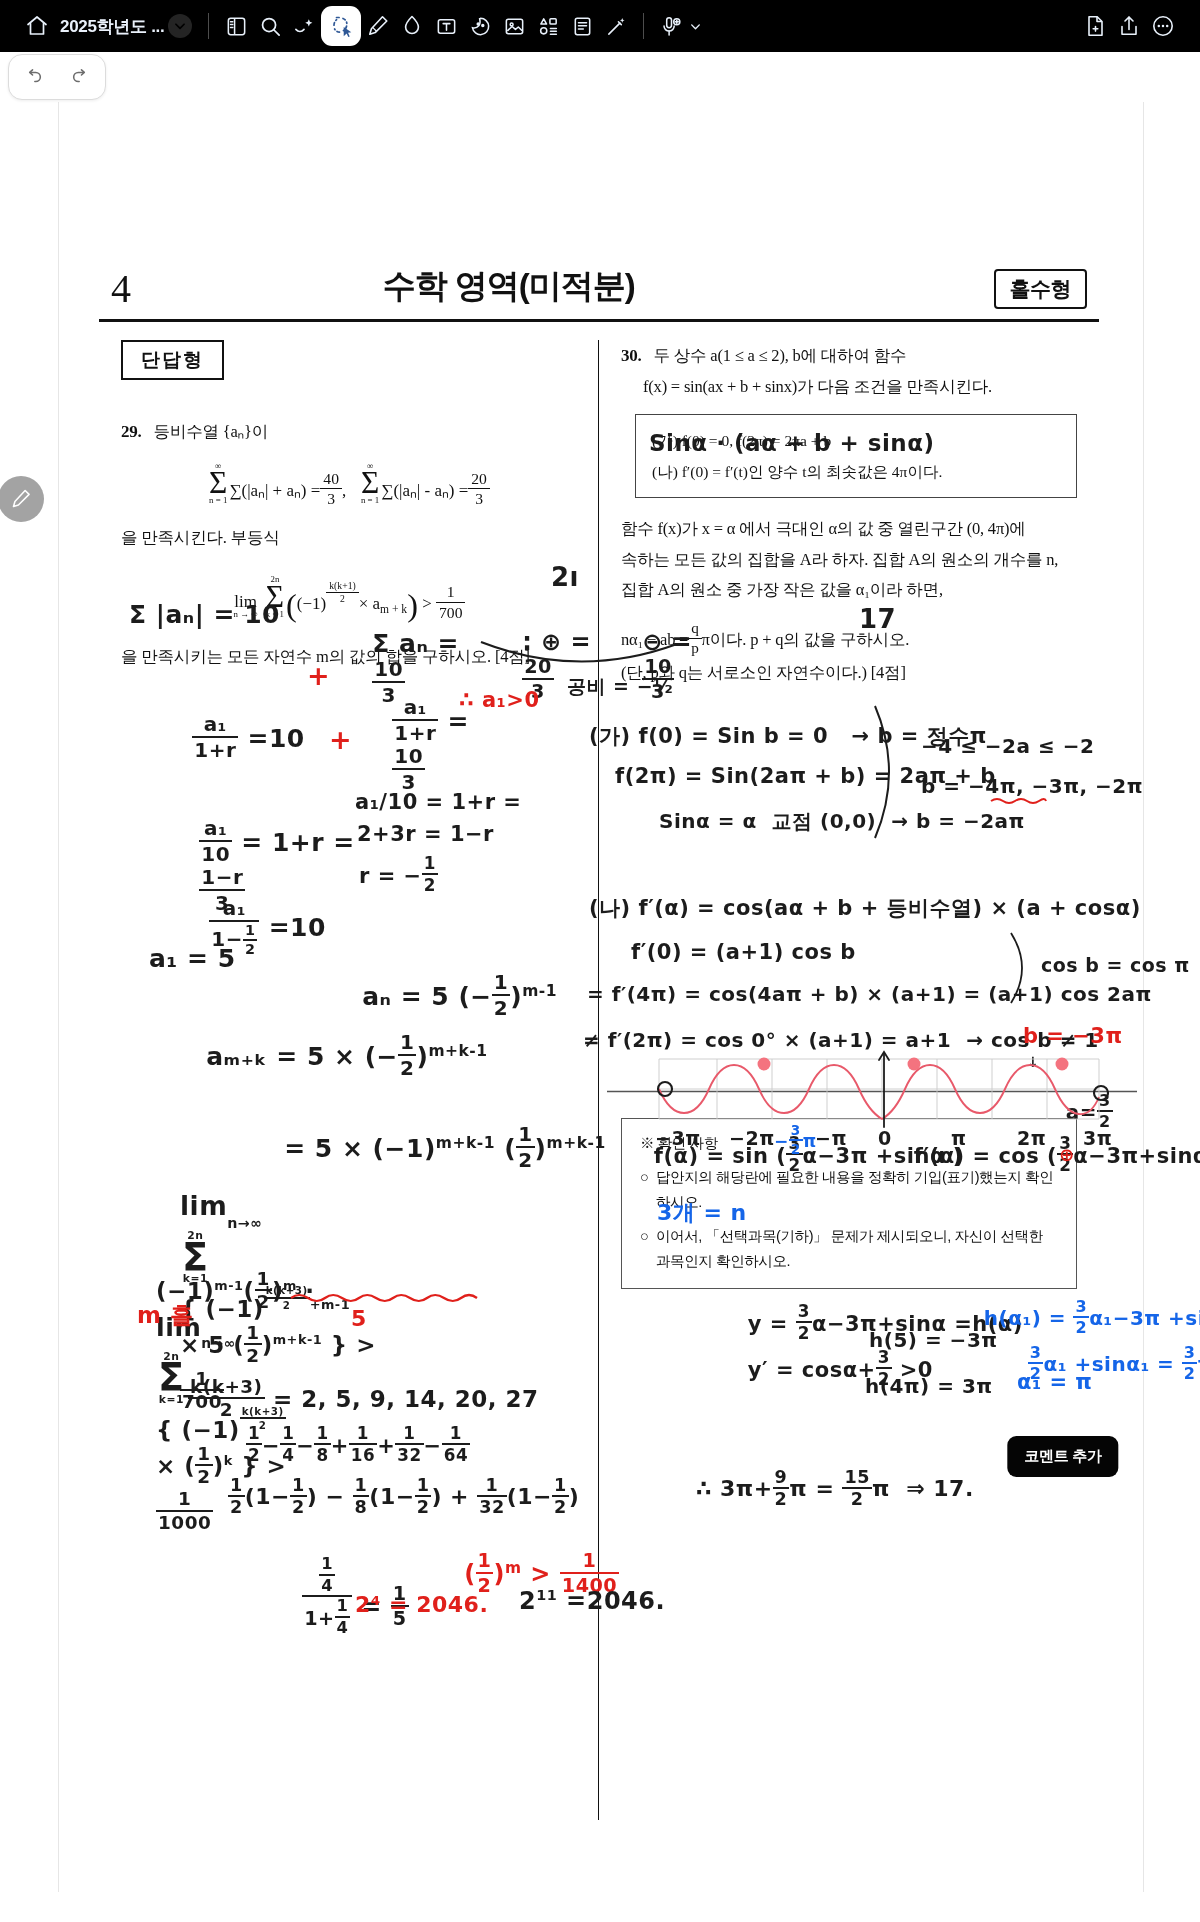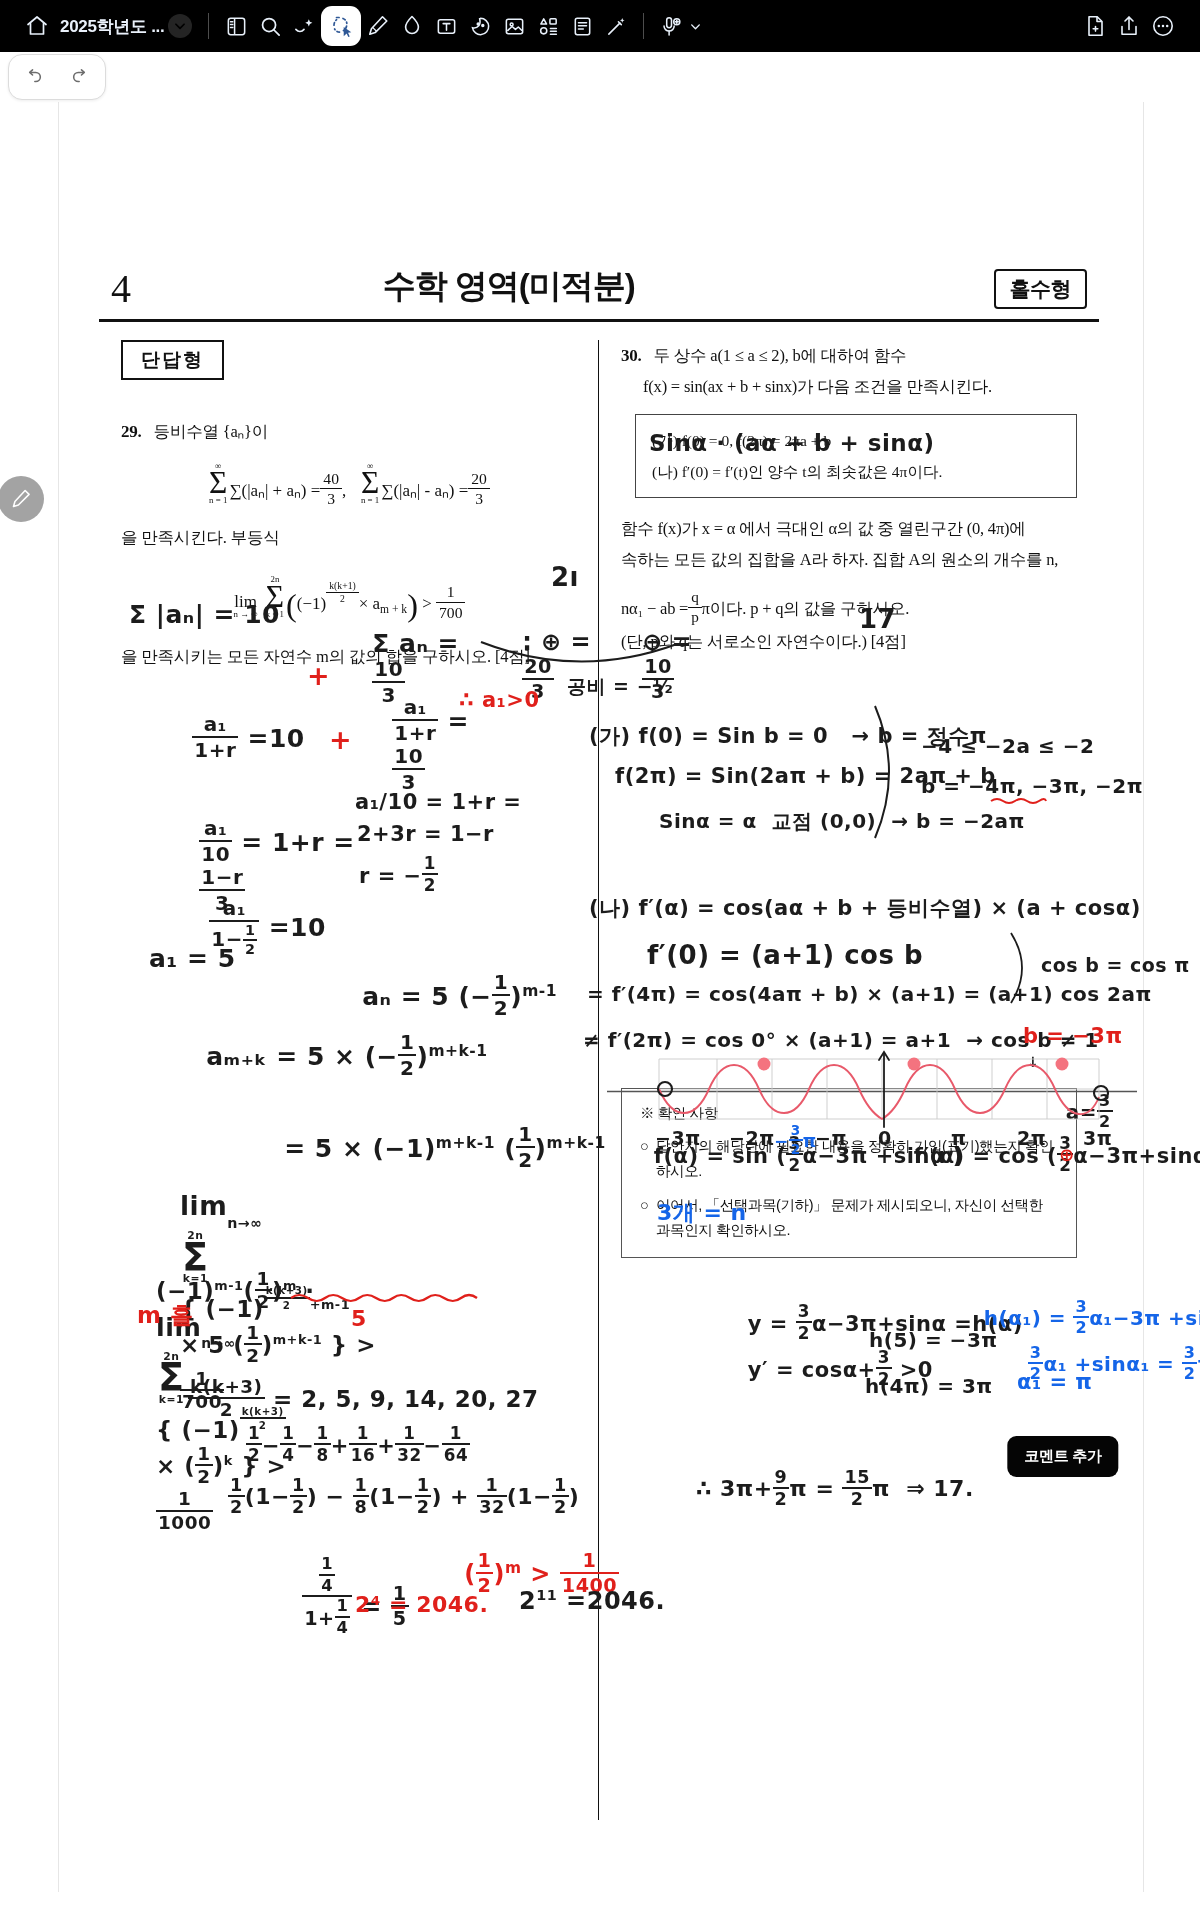--- a/index.html
+++ b/index.html
@@ -448,20 +448,21 @@
           </div>
           <div class="q-line" style="padding-left:22px">f(x) = sin(ax + b + sinx)가 다음 조건을 만족시킨다.</div>
 
           <div class="cond-box">
             <div>(가)  f(0) = 0,  f(2π) = 2πa + b</div>
             <div>(나)  f′(0) = f′(t)인 양수 t의 최솟값은 4π이다.</div>
           </div>
 
           <div class="q-line">함수 f(x)가 x = α 에서 극대인 α의 값 중 열린구간 (0, 4π)에</div>
           <div class="q-line">속하는 모든 값의 집합을 A라 하자. 집합 A의 원소의 개수를 n,</div>
+          <div class="q-line">집합 A의 원소 중 가장 작은 값을 α₁이라 하면,</div>
           <div class="q-line" style="margin-top:13px">
             <span>nα₁ − ab =</span><span class="frac"><span class="num">q</span><span class="den">p</span></span><span>π이다. p + q의 값을 구하시오.</span>
           </div>
           <div class="q-line">(단, p와 q는 서로소인 자연수이다.) [4점]</div>
 
           <div class="note-box" style="margin-top:430px">
             <div class="nb-title">※ 확인 사항</div>
             <div class="nb-item">
               <span class="nb-bul">○</span>
               <span>답안지의 해당란에 필요한 내용을 정확히 기입(표기)했는지 확인하시오.</span>
@@ -600,21 +601,21 @@
       <path d="M6 4 Q34 70 6 136" fill="none" stroke="#1c1c1c" stroke-width="2"></path>
     </svg>
 
     <div class="ink ink-blk hw" style="left:862px; top:632px; font-size:20px;">−4 ≤ −2a ≤ −2</div>
     <div class="ink ink-blk hw" style="left:862px; top:672px; font-size:20px;">b = −4π, −3π, −2π</div>
     <svg style="position:absolute;left:930px;top:694px;width:58px;height:10px" viewBox="0 0 58 10">
       <path d="M2 5 Q8 1 14 5 T26 5 T38 5 T50 5 T57 5" fill="none" stroke="#e0201b" stroke-width="2"></path>
     </svg>
 
     <div class="ink ink-blk hw" style="left:530px; top:792px; font-size:21px;">(나) f′(α) = cos(aα + b + 등비수열) × (a + cosα)</div>
-    <div class="ink ink-blk hw" style="left:588px; top:838px; font-size:26px;">f′(0) = (a+1) cos b</div>
+    <div class="ink ink-blk hw" style="left:572px; top:838px; font-size:21px;">f′(0) = (a+1) cos b</div>
     <div class="ink ink-blk hw" style="left:528px; top:880px; font-size:20px;">= f′(4π) = cos(4aπ + b) × (a+1) = (a+1) cos 2aπ</div>
     <svg style="position:absolute;left:946px;top:828px;width:36px;height:76px" viewBox="0 0 36 76">
       <path d="M6 3 Q28 38 6 73" fill="none" stroke="#1c1c1c" stroke-width="1.8"></path>
     </svg>
     <div class="ink ink-blk hw" style="left:982px; top:852px; font-size:19px;">cos b = cos π</div>
 
     <div class="ink ink-blk hw" style="left:524px; top:926px; font-size:20px;">≠ f′(2π) = cos 0° × (a+1) = a+1  → cos b ≠ 1</div>
     <div class="ink ink-red hw" style="left:964px; top:922px; font-size:21px;">b = −3π</div>
     <div class="ink ink-blk hw" style="left:968px; top:952px; font-size:14px;">↓</div>
     <div class="ink ink-blk hw" style="left:962px; top:966px; font-size:20px;">

